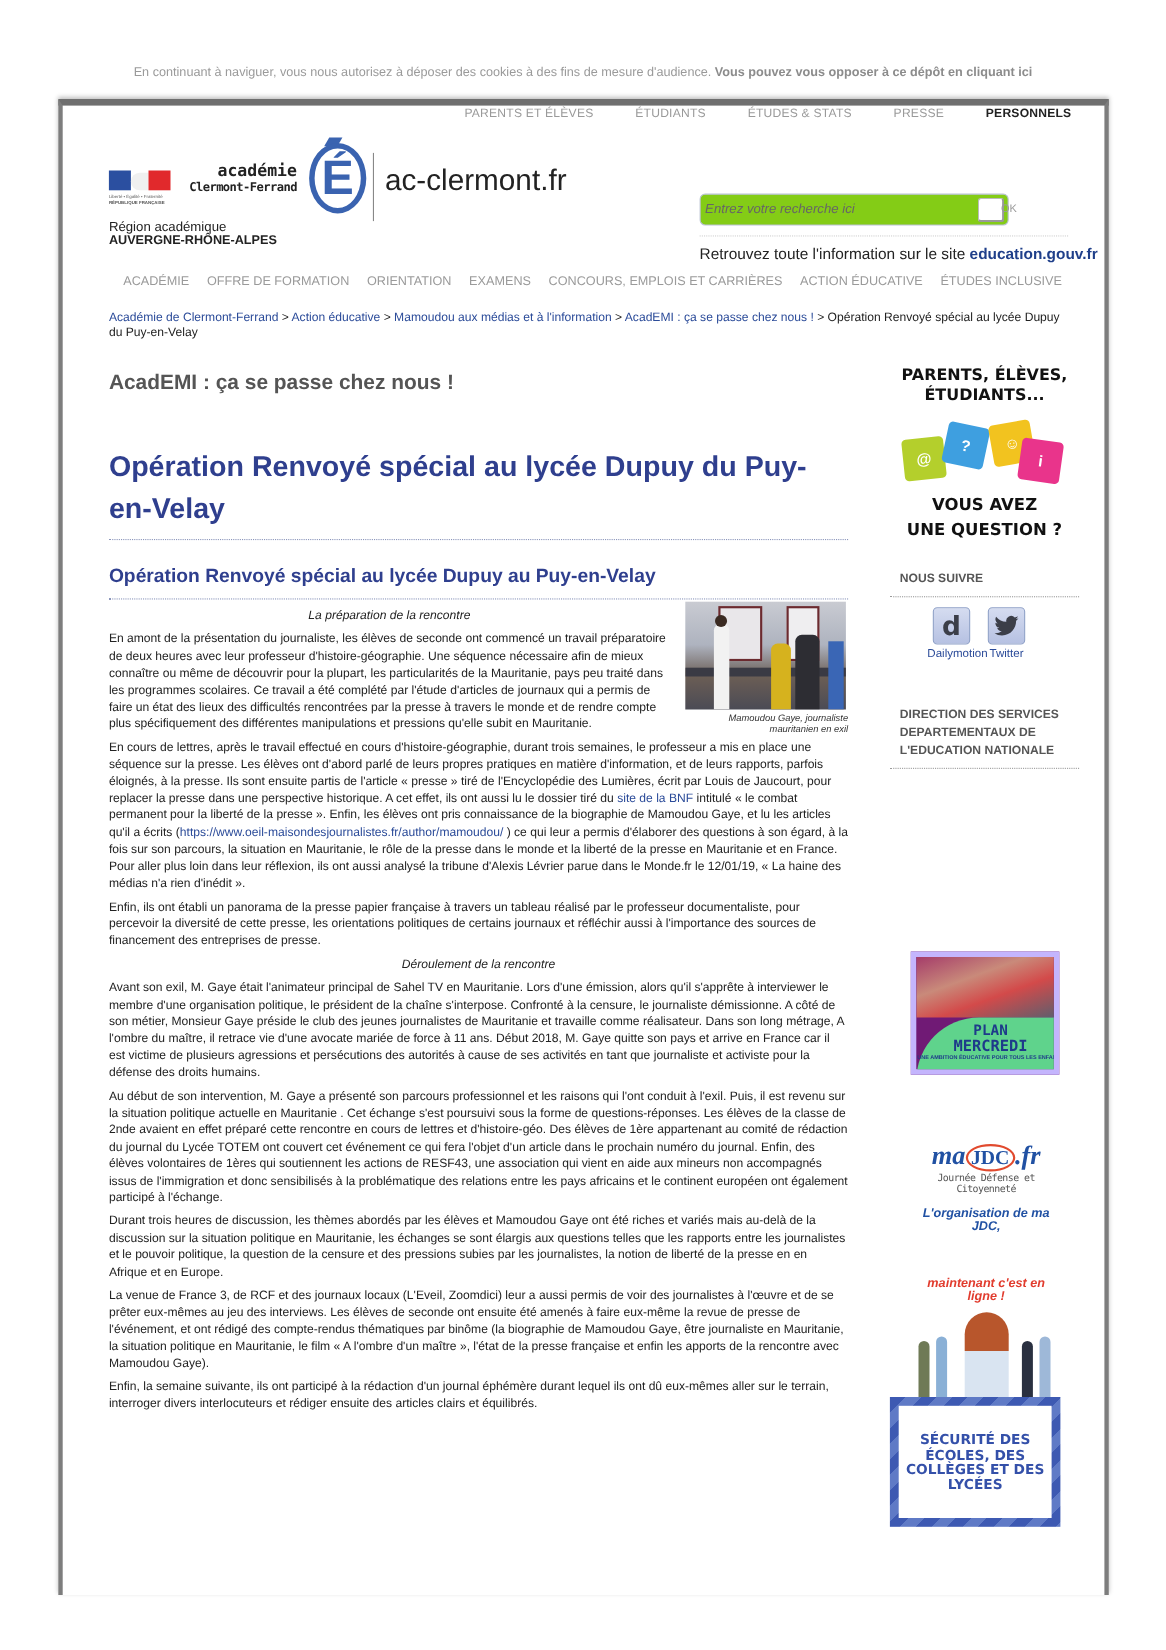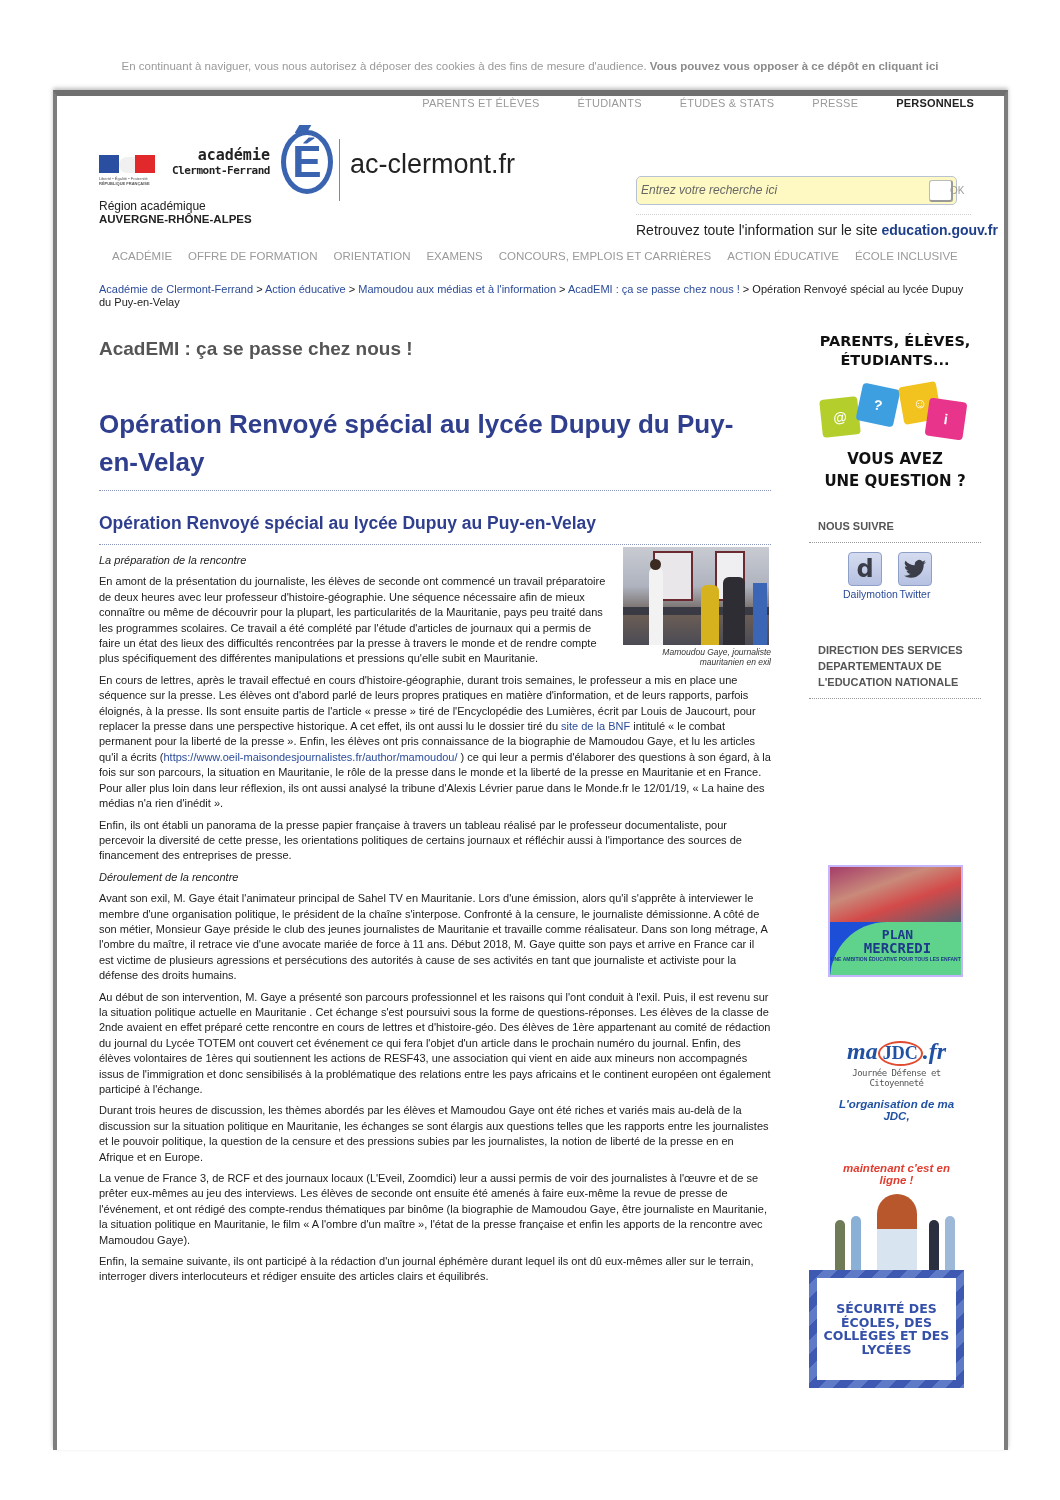--- a/index.html
+++ b/index.html
@@ -26,21 +26,21 @@
   .academie-text { position: absolute; top: 22px; left: 73px; text-align: right; font-family: "DejaVu Sans Mono", monospace; font-weight: bold; color: #222; line-height: 16px; }
   .academie-text .l1 { font-size: 15px; }
   .academie-text .l2 { font-size: 11px; letter-spacing: -0.5px; }
   .e-logo { position: absolute; top: 5px; left: 182px; width: 52px; height: 64px; border: 5px solid #3a63b0; border-radius: 50%; color: #3a63b0; font-weight: bold; font-size: 44px; text-align: center; line-height: 54px; }
   .e-accent { position: absolute; top: 0px; left: 198px; width: 12px; height: 8px; background: #3a63b0; transform: skewX(-30deg); }
   .logo-divider { position: absolute; top: 14px; left: 240px; width: 1px; height: 62px; background: #888; }
   .site-name { position: absolute; top: 24px; left: 251px; font-size: 27px; color: #222; }
   .region { position: absolute; top: 75px; left: 0; font-size: 12px; line-height: 13px; color: #222; }
   .region .r2 { font-weight: bold; font-size: 11.5px; }
 
-  .search-box { position: absolute; top: 176px; left: 636px; width: 321px; height: 29px; border: 1px solid #b9c2d3; border-radius: 5px; background: #fef9c3; }
+  .search-box { position: absolute; top: 176px; left: 636px; width: 281px; height: 29px; border: 1px solid #b9c2d3; border-radius: 5px; background: #84cc16; }
   .search-box input { border: none; outline: none; width: 290px; height: 26px; padding-left: 4px; font-style: italic; font-size: 12px; color: #555; background: transparent; font-family: "Liberation Sans", sans-serif; }
   .search-box input::placeholder { color: #666; }
   .ok-btn { position: absolute; top: 3px; right: 3px; width: 24px; height: 22px; border: 1px solid #bbb; border-right: 2px solid #999; border-bottom: 2px solid #999; border-radius: 3px; background: #fff; color: #9a9a9a; font-size: 10px; line-height: 19px; text-align: center; font-family: "Liberation Sans", sans-serif; padding-left: 20px; }
   .search-sep { position: absolute; top: 214px; left: 636px; width: 335px; border-top: 1px dotted #cfcfcf; }
   .edu-line { position: absolute; top: 222px; left: 636px; font-size: 14px; color: #222; }
   .edu-line a { color: #1f3f8a; font-weight: bold; text-decoration: none; }
 
   .main-nav { position: absolute; top: 250px; left: 112px; display: flex; font-size: 11.5px; }
   .main-nav a { color: #9a9a9a; text-decoration: none; margin-right: 16px; }
 
@@ -48,21 +48,21 @@
   .breadcrumb a { color: #2b4b99; text-decoration: none; }
 
   .section-title { position: absolute; top: 338px; left: 99px; font-size: 19px; font-weight: bold; color: #555; }
   .article-title { position: absolute; top: 405px; left: 99px; width: 672px; font-size: 26px; font-weight: bold; color: #2f3f8e; line-height: 38px; }
   .title-rule { position: absolute; top: 490px; left: 99px; width: 672px; border-top: 1px dotted #8a95bb; }
   .sub-title { position: absolute; top: 513px; left: 99px; font-size: 17.5px; font-weight: bold; color: #2f3f8e; }
   .sub-rule { position: absolute; top: 544px; left: 99px; width: 672px; border-top: 1px dotted #8a95bb; }
 
   .article-body { position: absolute; top: 553px; left: 99px; width: 672px; font-size: 11px; line-height: 15.4px; color: #222; }
   .article-body p { margin-bottom: 6px; }
-  .article-body .it { font-style: italic; margin-bottom: 6px; }
+  .article-body .it { font-style: italic; margin-bottom: 6px; text-align: center; }
   .article-body a { color: #2b4b99; text-decoration: none; }
   .figure { float: right; width: 148px; margin: -6px 0 4px 14px; text-align: right; }
   .photo { width: 146px; height: 98px; position: relative; overflow: hidden; background: linear-gradient(180deg,#c9cbd2 0%, #aeb3bf 40%, #6a5d55 70%, #4b4b55 100%); }
   .photo .win1 { position: absolute; top: 4px; left: 30px; width: 40px; height: 50px; background: #e9e7ea; border: 2px solid #6b2a2f; }
   .photo .win2 { position: absolute; top: 4px; left: 92px; width: 30px; height: 50px; background: #efeef0; border: 2px solid #6b2a2f; }
   .photo .p1 { position: absolute; top: 20px; left: 26px; width: 14px; height: 78px; background: #f2f2f2; border-radius: 6px 6px 0 0; }
   .photo .p1h { position: absolute; top: 12px; left: 27px; width: 11px; height: 11px; background: #3a2a22; border-radius: 50%; }
   .photo .p2 { position: absolute; top: 38px; left: 78px; width: 18px; height: 60px; background: #d6b21e; border-radius: 6px 6px 0 0; }
   .photo .p3 { position: absolute; top: 30px; left: 100px; width: 22px; height: 68px; background: #2d2d33; border-radius: 6px 6px 0 0; }
   .photo .p4 { position: absolute; top: 36px; left: 130px; width: 14px; height: 62px; background: #3a66b5; }
@@ -80,21 +80,21 @@
   .cube.c4 { left: 118px; top: 24px; background: #e9348b; transform: rotate(8deg); }
   .question-box .q2 { font-family: "DejaVu Sans", sans-serif; font-weight: bold; font-size: 15px; line-height: 22px; color: #111; }
 
   .sb-heading { position: absolute; left: 9px; font-size: 11px; font-weight: bold; color: #555; line-height: 16px; }
   .sb-rule { position: absolute; left: 0; width: 172px; border-top: 1px dotted #999; }
   .social { position: absolute; top: 222px; left: 34px; display: flex; gap: 6px; }
   .social-item { width: 44px; text-align: center; }
   .social-icon { width: 34px; height: 34px; margin: 0 auto; border: 1px solid #8ea0c7; border-radius: 4px; background: linear-gradient(#d5dcf0, #b6c1e2); color: #3b3e48; font-weight: bold; font-size: 24px; line-height: 32px; font-family: "DejaVu Sans", sans-serif; }
   .social-label { font-size: 10.5px; color: #2b4b99; margin-top: 2px; }
 
-  .promo-plan { position: absolute; top: 535px; left: 19px; width: 135px; height: 112px; border: 2px solid #c4b5fd; overflow: hidden; background: #1d4ed8; }
+  .promo-plan { position: absolute; top: 535px; left: 19px; width: 135px; height: 112px; border: 5px solid #c4b5fd; overflow: hidden; background: #701a75; }
   .promo-plan .kids { position: absolute; top: 0; left: 0; width: 135px; height: 55px; background: linear-gradient(160deg,#a53c6a 0%, #c98a7a 35%, #d34a4a 60%, #556070 100%); }
   .promo-plan .green { position: absolute; top: 55px; left: 0; width: 135px; height: 57px; background: #5fd38c; border-radius: 70px 0 0 0; text-align: center; }
   .promo-plan .pt1 { font-family: "DejaVu Sans Mono", monospace; font-weight: bold; color: #1e3a8a; font-size: 13px; line-height: 13px; margin-top: 6px; }
   .promo-plan .pt2 { font-family: "DejaVu Sans Mono", monospace; font-weight: bold; color: #1e3a8a; font-size: 14px; line-height: 15px; }
   .promo-plan .pt3 { font-size: 5px; color: #1e3a8a; font-weight: bold; line-height: 6px; }
 
   .promo-jdc { position: absolute; top: 700px; left: 20px; width: 135px; height: 195px; text-align: center; }
   .jdc-logo { font-size: 24px; font-weight: bold; font-style: italic; color: #2151a3; font-family: "Liberation Serif", serif; margin-top: 8px; }
   .jdc-logo .dc { display: inline-block; border: 2px solid #e14a2e; border-radius: 50%; padding: 0 3px; font-style: normal; font-size: 18px; }
   .jdc-sub { font-size: 9px; color: #555; margin-top: 2px; font-family: "DejaVu Sans Mono", monospace; letter-spacing: -0.5px; }
@@ -159,21 +159,21 @@
   <a href="#">education.gouv.fr</a>
 </div>
 
 <nav class="main-nav">
   <a href="#">ACADÉMIE</a>
   <a href="#">OFFRE DE FORMATION</a>
   <a href="#">ORIENTATION</a>
   <a href="#">EXAMENS</a>
   <a href="#">CONCOURS, EMPLOIS ET CARRIÈRES</a>
   <a href="#">ACTION ÉDUCATIVE</a>
-  <a href="#">ÉCOLE INCLUSIVE</a>
+  <a href="#">ÉTUDES INCLUSIVE</a>
 </nav>
 
 <div class="breadcrumb">
   <a href="#">Académie de Clermont-Ferrand</a><span> &gt; </span><a href="#">Action éducative</a><span> &gt; </span><a href="#">Mamoudou aux médias et à l'information</a><span> &gt; </span><a href="#">AcadEMI : ça se passe chez nous !</a><span> &gt; </span><span>Opération Renvoyé spécial au lycée Dupuy du Puy-en-Velay</span>
 </div>
 
 <h2 class="section-title">AcadEMI : ça se passe chez nous !</h2>
 <h1 class="article-title">Opération Renvoyé spécial au lycée Dupuy du Puy-en-Velay</h1>
 <div class="title-rule"></div>
 <h3 class="sub-title">Opération Renvoyé spécial au lycée Dupuy au Puy-en-Velay</h3>

